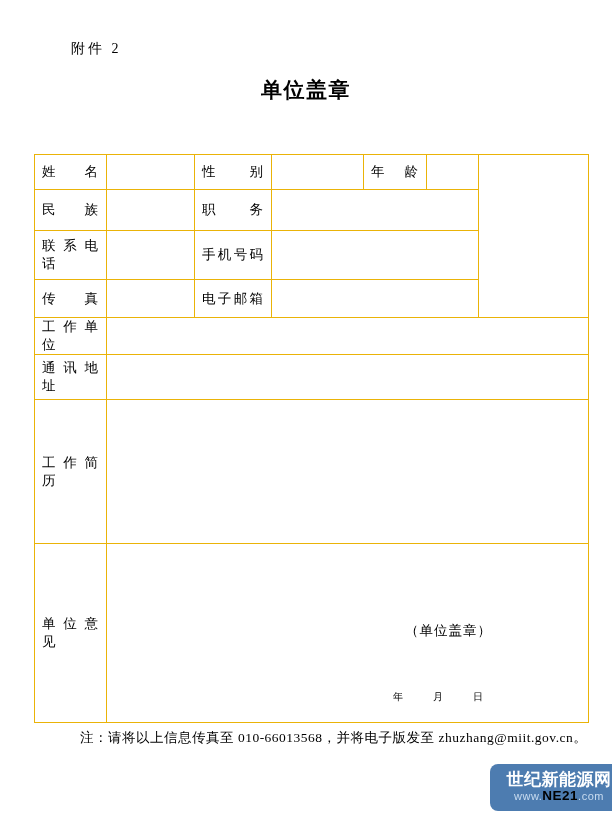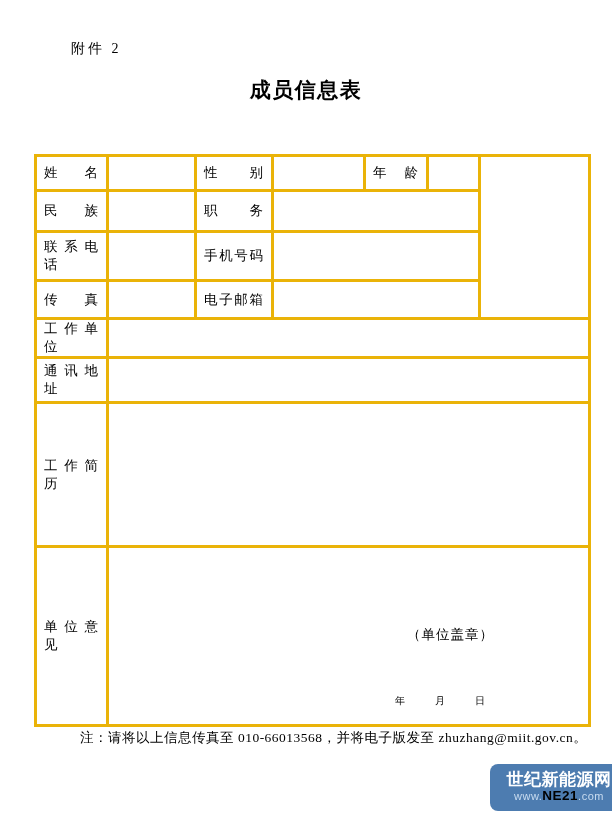--- a/index.html
+++ b/index.html
@@ -40,21 +40,21 @@
   table.member-table {
     position: absolute;
     left: 34px;
     top: 154px;
     width: 554px;
     border-collapse: collapse;
     table-layout: fixed;
     font-size: 13.5px;
   }
   table.member-table td {
-    border: 3px solid #eab308;
+    border: 1px solid #eab308;
     padding: 0;
     vertical-align: middle;
     overflow: hidden;
   }
   .r1 { height: 35px; }
   .r2 { height: 41px; font-family: Liberation Mono, monospace; }
   .r3 { height: 49px; }
   .r4 { height: 38px; }
   .r5 { height: 37px; }
   .r6 { height: 45px; }
@@ -130,21 +130,21 @@
   }
 </style>
 </head>
 <body>
 
 <div class="page">
 
   <div class="attachment-label">附件 2</div>
 
   <div class="title-block">
-    <div>成员信息表</div>
+    <div>单位盖章</div>
   </div>
 
   <table class="member-table">
     <colgroup>
       <col style="width:72px">
       <col style="width:88px">
       <col style="width:77px">
       <col style="width:92px">
       <col style="width:63px">
       <col style="width:52px">

